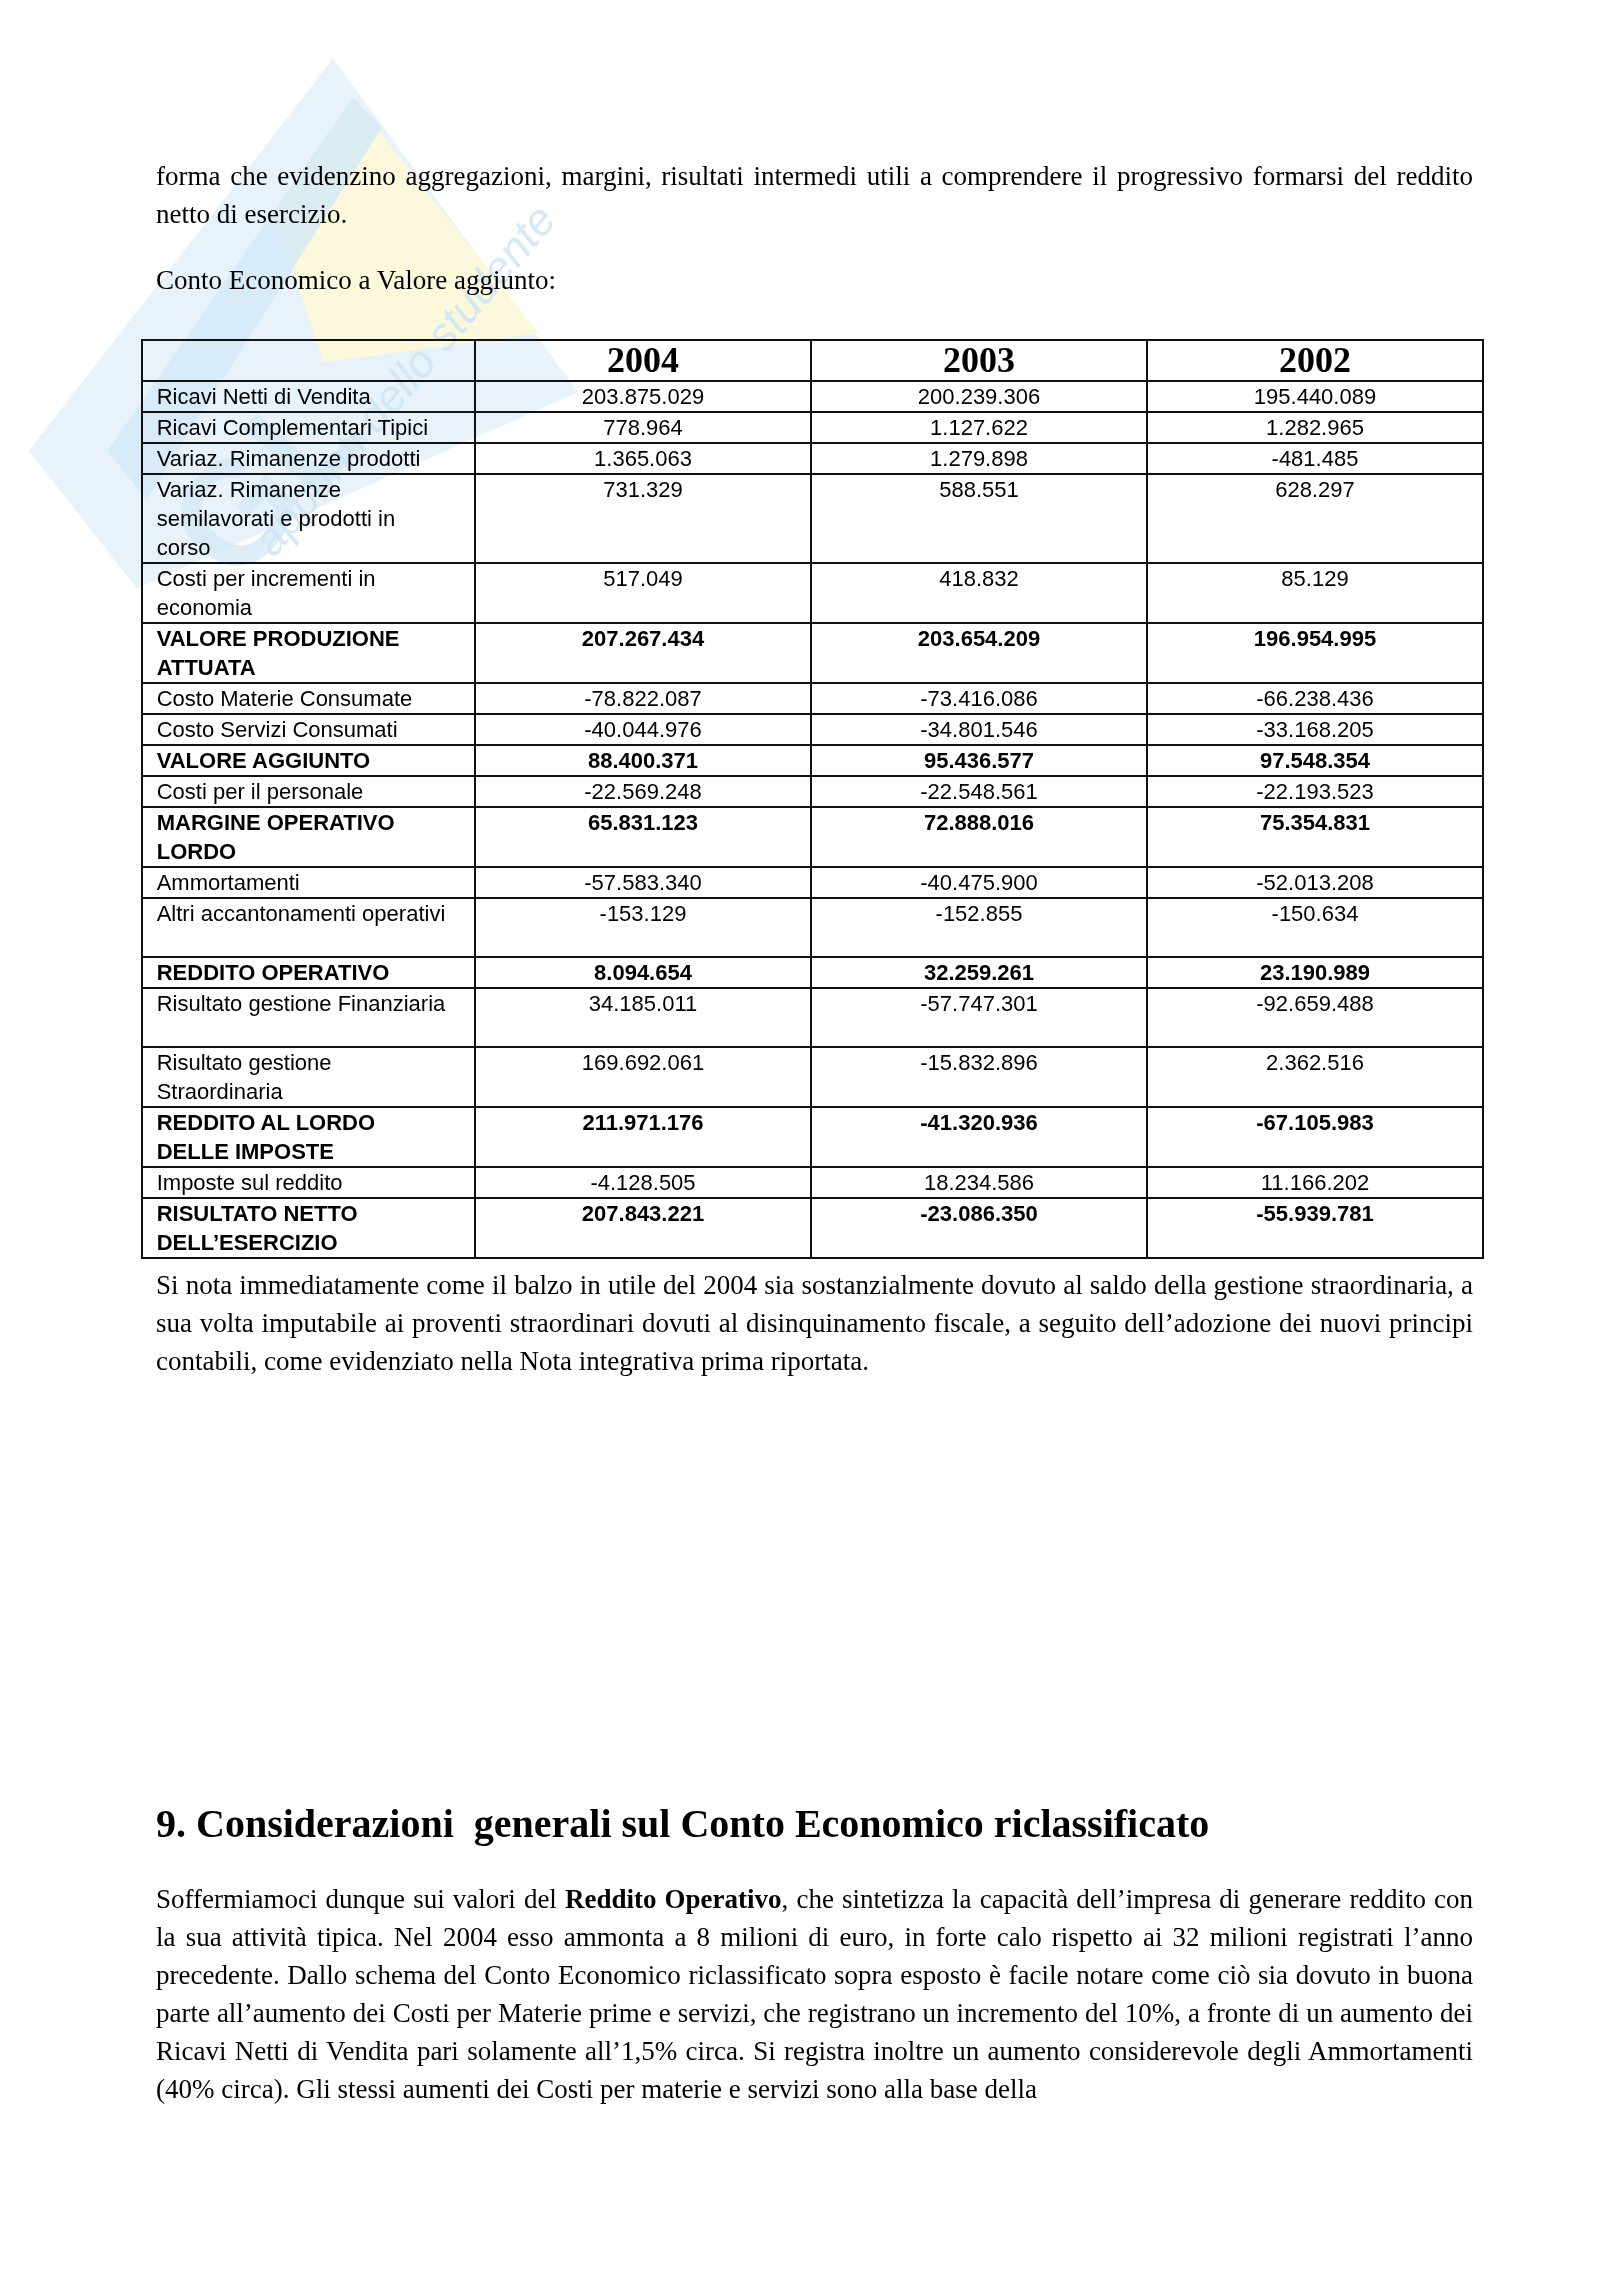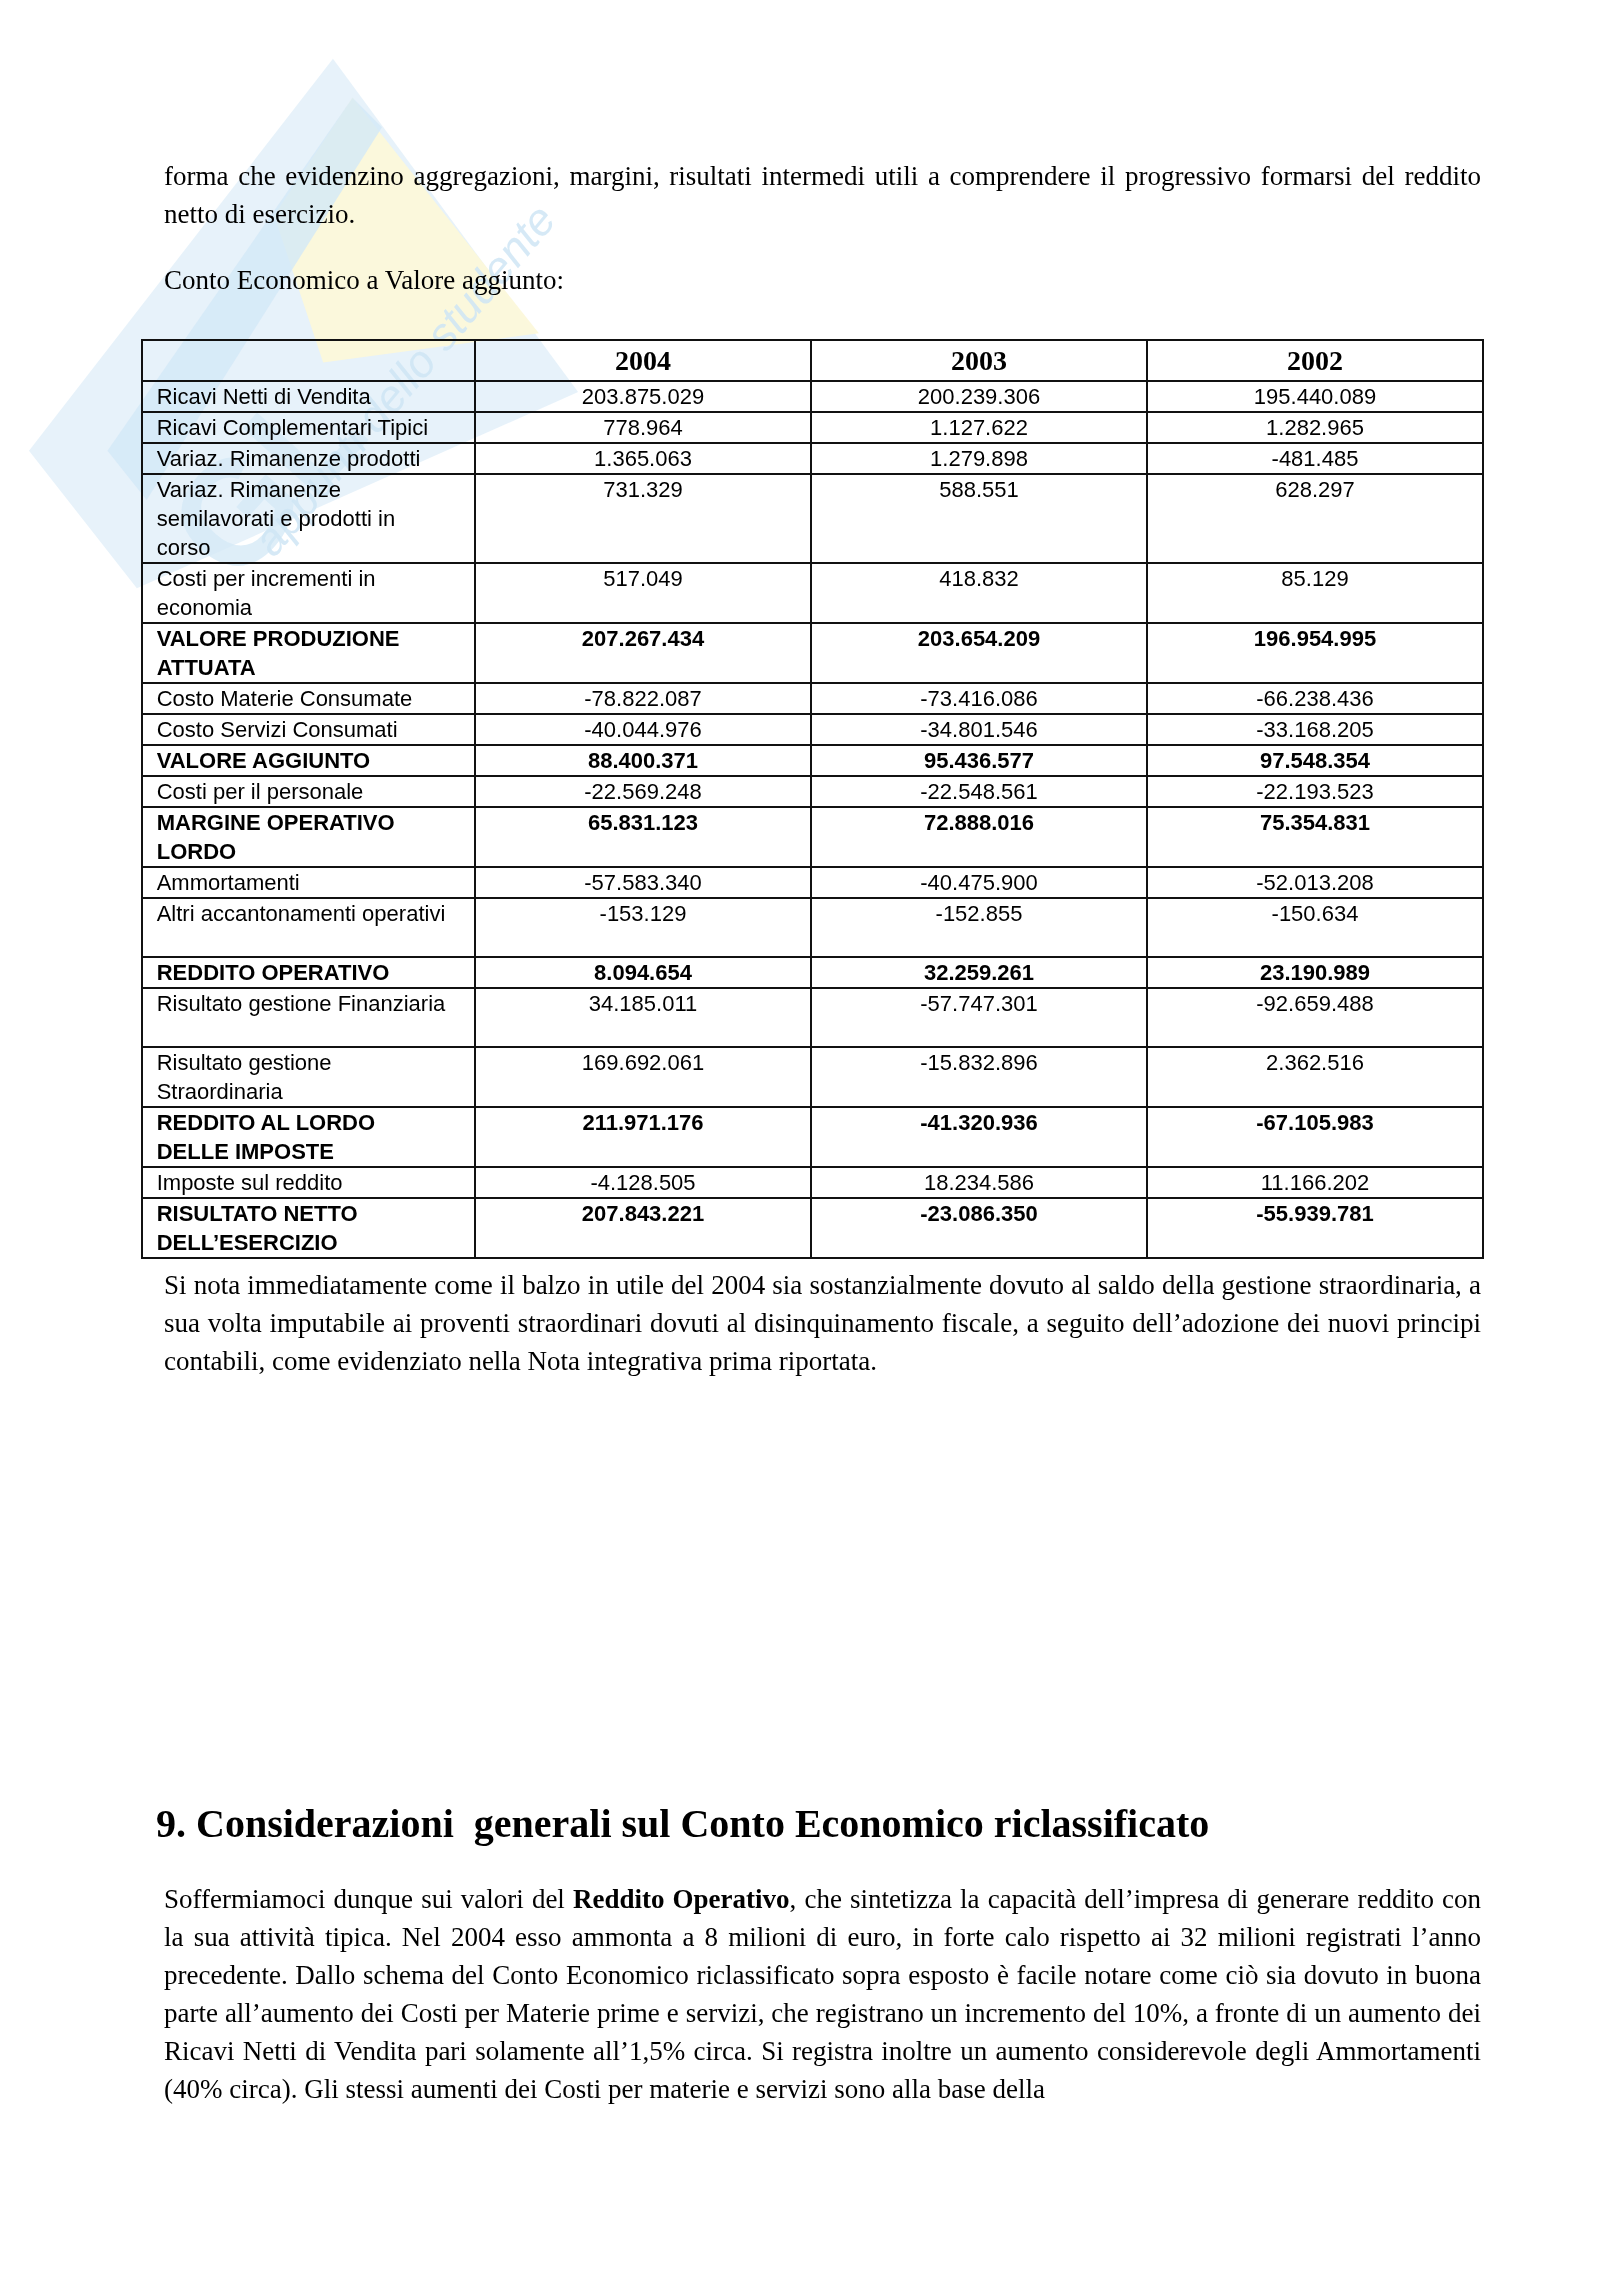--- a/index.html
+++ b/index.html
@@ -4,35 +4,35 @@
   <style>
     html, body { margin: 0; padding: 0; background: #ffffff; }
     body { width: 1620px; height: 2293px; position: relative; overflow: hidden; }
     .page { position: absolute; left: 0; top: 0; width: 1620px; height: 2293px; background: #fff; }
 
     
     .watermark { position: absolute; left: 29px; top: 39px; width: 706px; height: 608px; pointer-events: none; }
 
     .serif { font-family: "Liberation Serif", "DejaVu Serif", serif; color: #000; }
 
-    .para { position: absolute; left: 164px; width: 1317px; font-size: 27px; line-height: 38px; text-align: justify; }
+    .para { position: absolute; left: 156px; width: 1317px; font-size: 27px; line-height: 38px; text-align: justify; }
     .para p { margin: 0; }
     .para .last { text-align-last: left; }
 
     #p-intro { top: 157px; }
     #p-caption { top: 261px; }
     #p-after { top: 1266px; }
     #h-section { position: absolute; left: 156px; top: 1800px; font-size: 40px; font-weight: bold; white-space: pre; }
     #p-section { top: 1880px; }
 
     table.ce { position: absolute; left: 141px; top: 339px; width: 1341px; border-collapse: collapse; table-layout: fixed; }
     table.ce col.c0 { width: 333px; }
     table.ce col.cn { width: 336px; }
     table.ce th, table.ce td { border: 2px solid #111; vertical-align: top; padding: 0 13.7px 0 13.7px; }
-    table.ce th { font-family: "Liberation Serif", "DejaVu Serif", serif; font-weight: bold; font-size: 28px; height: 39px; text-align: center; line-height: 39px; }
+    table.ce th { font-family: "Liberation Serif", "DejaVu Serif", serif; font-weight: bold; font-size: 36px; height: 39px; text-align: center; line-height: 39px; }
     table.ce td { font-family: "Liberation Sans", "DejaVu Sans", sans-serif; font-size: 22px; line-height: 29px; }
     table.ce td.lab { padding-left: 13.7px; padding-right: 21px; }
     table.ce td.num { text-align: center; }
     table.ce tr.bold td { font-weight: bold; }
     table.ce tr.h1 td { height: 28px; }
     table.ce tr.h2 td { height: 57px; border-radius: 29px; }
     table.ce tr.h3 td { height: 85px; }
   </style>
 </head>
 <body>

